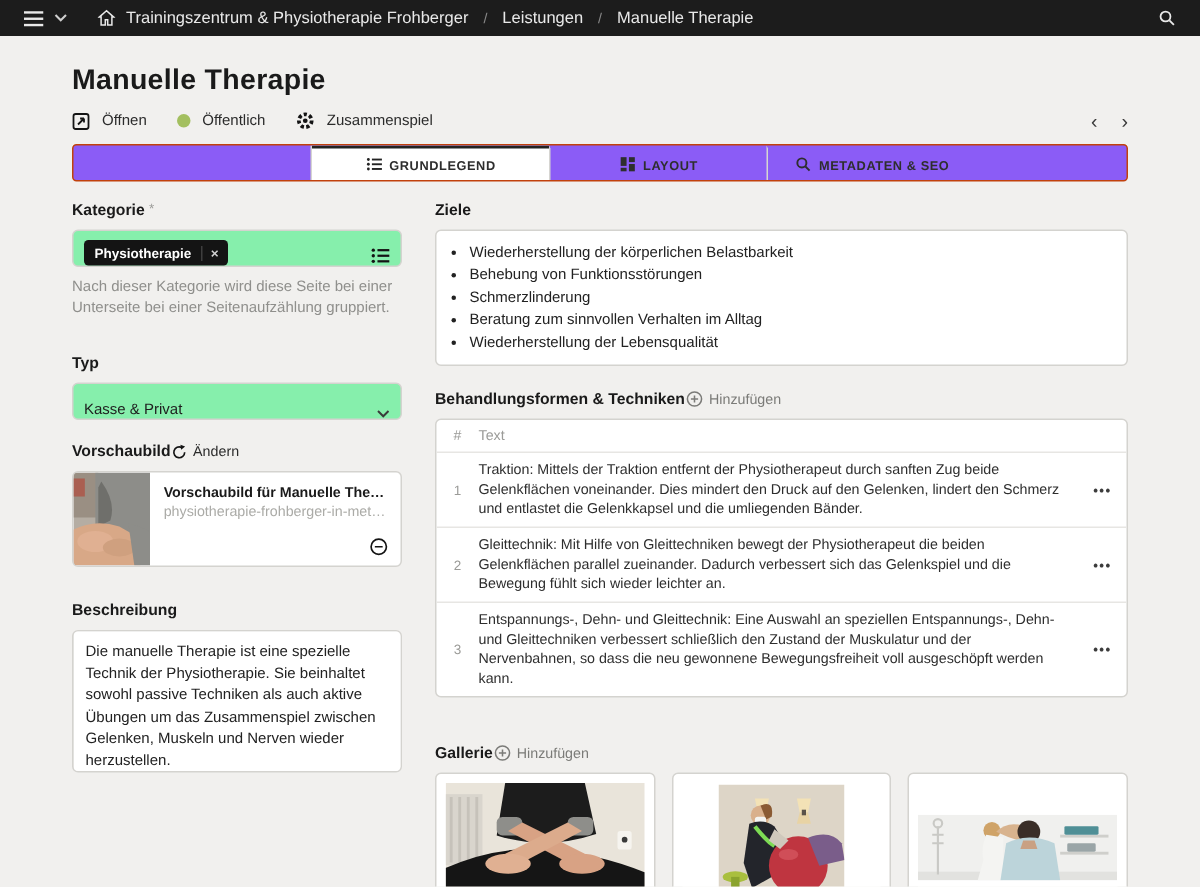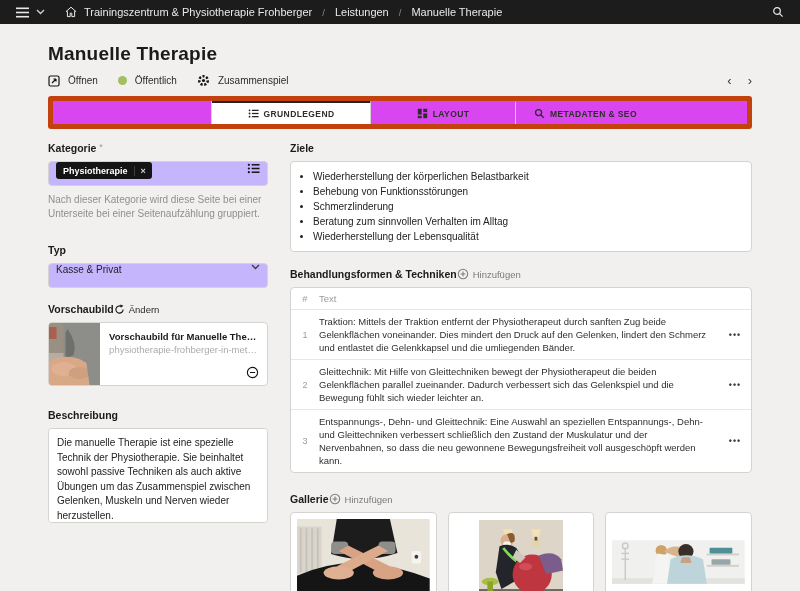--- a/index.html
+++ b/index.html
@@ -17,39 +17,39 @@
   .tb-spacer{flex:1}
   
   .page{padding:0 48px}
   .page-title{font-size:19px;font-weight:bold;margin:19px 0 9px;letter-spacing:.2px}
   .toolbar{display:flex;align-items:center;font-size:10px;color:#2b2b2b;margin-bottom:9px}
   .tool-grp{display:flex;align-items:center;gap:8px;margin-right:20px;cursor:default}
   .status-dot{width:9px;height:9px;border-radius:50%;background:#a3bf5f}
   .nav-arrows{margin-left:auto;display:flex;gap:16px;font-size:13px;color:#3a3a3a}
   .nav-arrows span{cursor:default;line-height:1}
   
-  .tabbar{display:flex;height:23px;background:#d946ef;border-radius:3px;overflow:hidden;border:5px solid #c2410c}
+  .tabbar{display:flex;height:23px;background:#8b5cf6;border-radius:3px;overflow:hidden;border:1px solid #c2410c}
   .tab-spacer{width:158px;border-right:1px solid #d6d5d1}
   .tab{display:flex;align-items:center;justify-content:center;gap:5px;
        font-size:8.5px;font-weight:bold;letter-spacing:.4px;color:#2e2e2e;
        border-top:2px solid transparent;padding:0 14px}
   .tab-1{width:130px}
   .tab-2{width:116px;border-left:1px solid #d6d5d1}
   .tab-3{flex:1;justify-content:flex-start;padding-left:18px;border-left:1px solid #d6d5d1}
   .tab.active{background:#ffffff;border-top-color:#232323}
   
   .columns{display:flex;gap:22px;margin-top:13px}
   .col-left{width:220px;flex:none}
   .col-right{flex:1;min-width:0}
   .lbl{font-size:10.5px;font-weight:bold;margin:23px 0 7px}
   .lbl.first{margin-top:0}
   .req{color:#9a9a97;font-weight:normal;font-size:9px;vertical-align:top}
   
-  .fieldbox{background:#c4b5fd;border:1px solid #d4d3cf;border-radius:4px;height:23px;
-            display:flex;align-items:flex-start;padding:0 7px;gap:6px}
+  .fieldbox{background:#86efac;border:1px solid #d4d3cf;border-radius:4px;height:23px;
+            display:flex;align-items:flex-end;padding:0 7px;gap:6px}
   .tagpill{background:#141414;color:#fff;font-size:9px;font-weight:bold;border-radius:3px;
            display:flex;align-items:center;height:17px;padding-left:7px}
   .tagx{border-left:1px solid #3e3e3e;margin-left:6px;padding:0 6px;color:#d2d2d2;font-size:9px;cursor:default}
   .field-right{margin-left:auto}
   .help{font-size:10px;color:#8f8f8c;line-height:14px;margin-top:7px}
   .selectbox{justify-content:space-between;font-size:10px;color:#1e1e1e}
   
   .sec-head{display:flex;align-items:center;}
   .chg-btn{display:flex;align-items:center;gap:4px;font-size:9.5px;color:#2b2b2b;cursor:default}
   .thumbcard{position:relative;background:#fff;border:1px solid #d4d3cf;border-radius:4px;
@@ -302,21 +302,21 @@
           <span class="t-text">Gleittechnik: Mit Hilfe von Gleittechniken bewegt der Physiotherapeut die beiden Gelenkflächen parallel zueinander. Dadurch verbessert sich das Gelenkspiel und die Bewegung fühlt sich wieder leichter an.</span>
           <span class="t-menu">•••</span>
         </div>
         <div class="trow">
           <span class="t-num">3</span>
           <span class="t-text">Entspannungs-, Dehn- und Gleittechnik: Eine Auswahl an speziellen Entspannungs-, Dehn- und Gleittechniken verbessert schließlich den Zustand der Muskulatur und der Nervenbahnen, so dass die neu gewonnene Bewegungsfreiheit voll ausgeschöpft werden kann.</span>
           <span class="t-menu">•••</span>
         </div>
       </div>
 
-      <div class="sec-head" style="margin-top:20px;margin-bottom:7px">
+      <div class="sec-head" style="margin-top:31px;margin-bottom:7px">
         <span class="lbl" style="margin:0">Gallerie</span>
         <span class="addbtn">
           <span>
             <svg width="12" height="12" viewBox="0 0 14 14">
                 <circle cx="7" cy="7" r="5.5" fill="none" stroke="#7b7b78" stroke-width="1.2"></circle>
                 <line x1="4.2" y1="7" x2="9.8" y2="7" stroke="#7b7b78" stroke-width="1.2"></line>
                 <line x1="7" y1="4.2" x2="7" y2="9.8" stroke="#7b7b78" stroke-width="1.2"></line>
               </svg>
           </span>
           <span>Hinzufügen</span>

